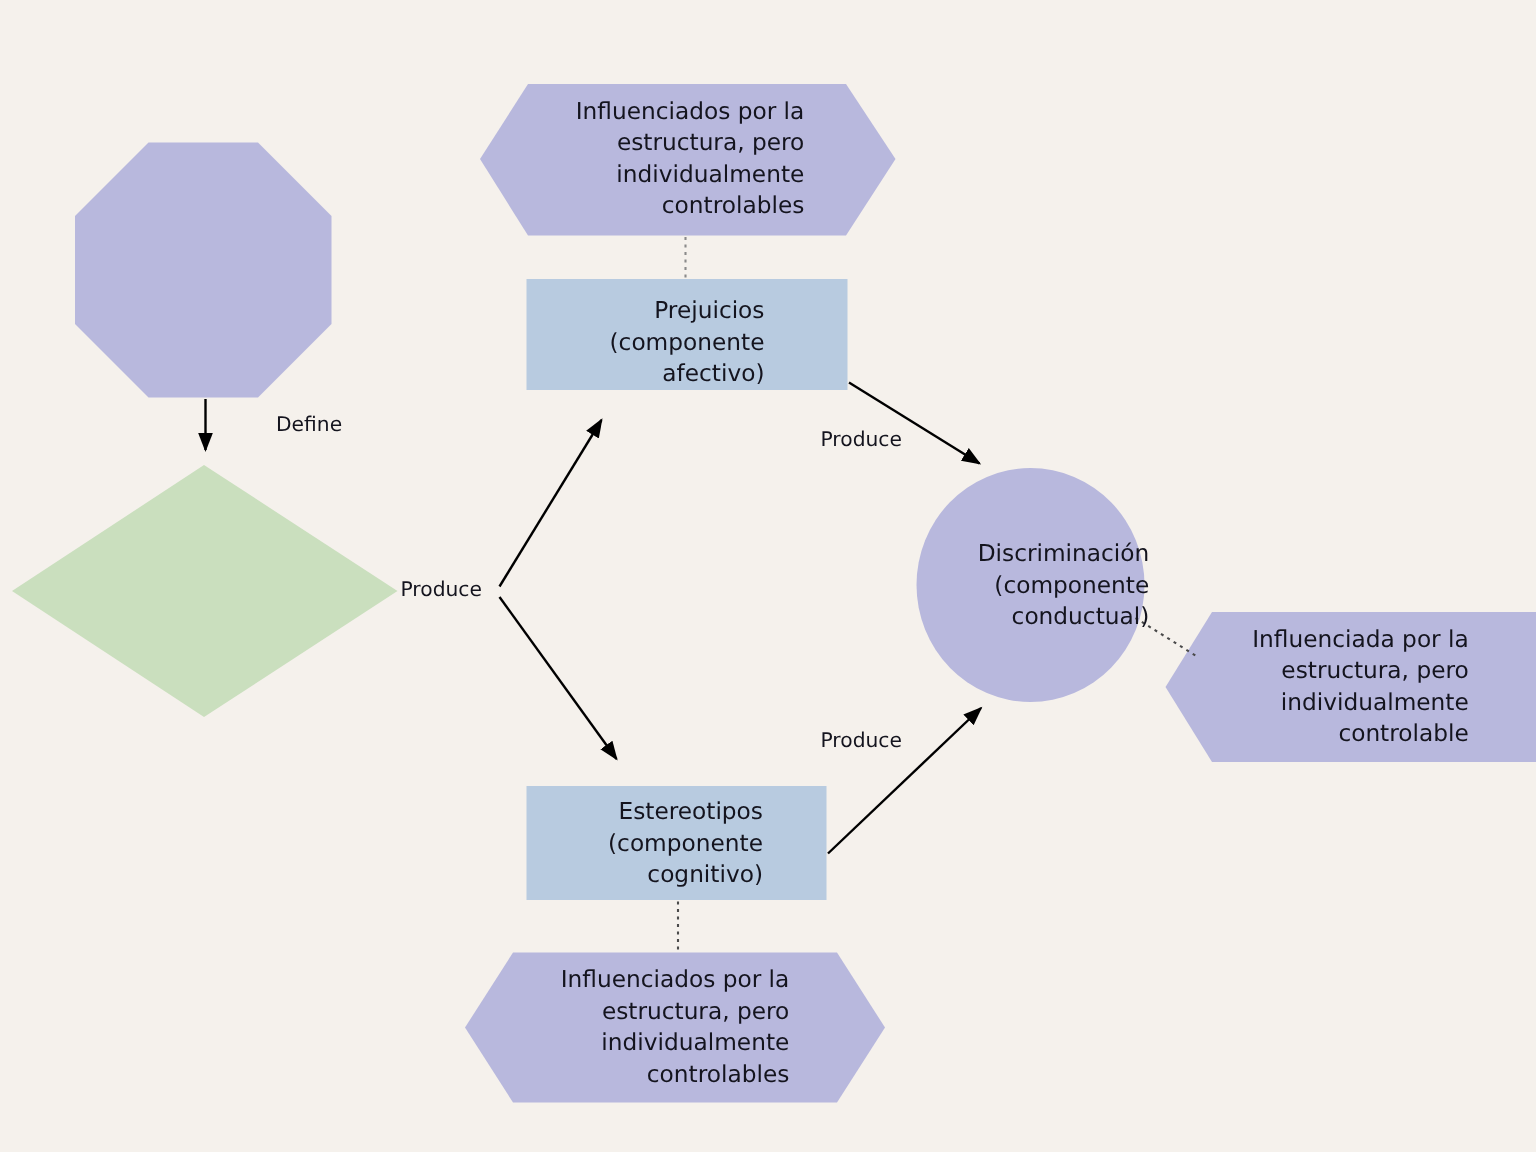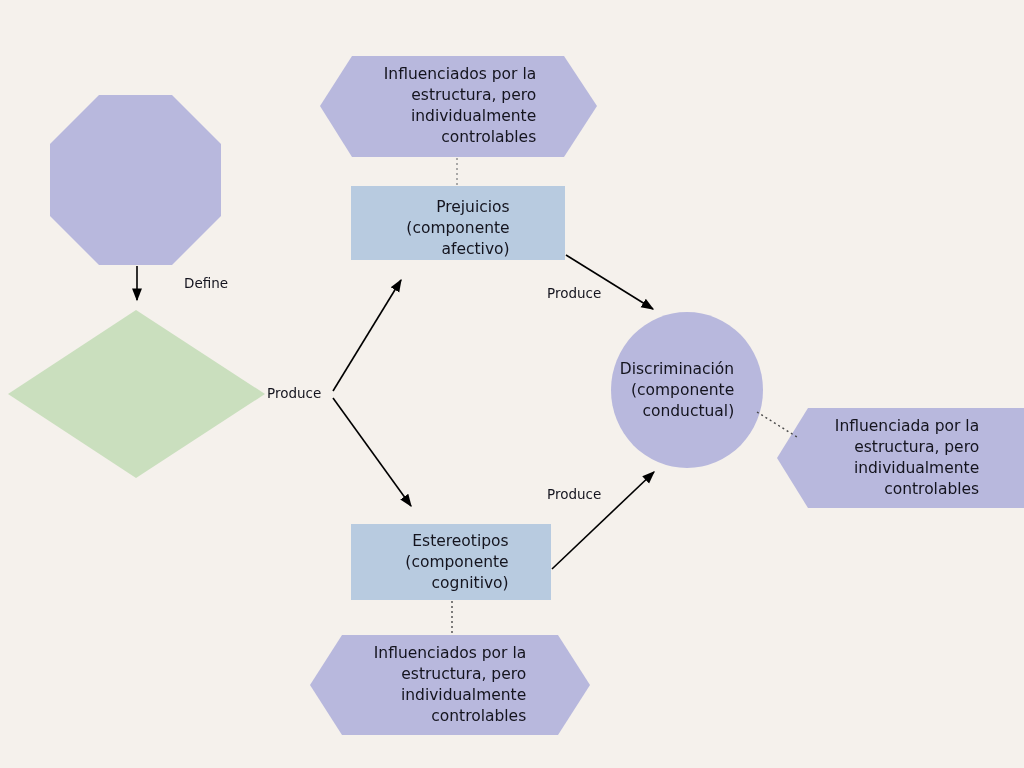--- a/index.html
+++ b/index.html
@@ -93,38 +93,38 @@
 
 
   <div class="node-label" style="left:351px; top:186px; width:214px; height:84px;">Prejuicios
 (componente
 afectivo)</div>
 
   <div class="node-label" style="left:351px; top:524px; width:212px; height:76px;">Estereotipos
 (componente
 cognitivo)</div>
 
-  <div class="node-label" style="left:601px; top:352px; width:152px; height:76px;">Discriminación
+  <div class="node-label" style="left:633px; top:352px; width:152px; height:76px;">Discriminación
 (componente
 conductual)</div>
 
   <div class="node-label" style="left:340px; top:62px; width:240px; height:88px;">Influenciados por la
 estructura, pero
 individualmente
 controlables</div>
 
   <div class="node-label" style="left:330px; top:641px; width:240px; height:88px;">Influenciados por la
 estructura, pero
 individualmente
 controlables</div>
 
   <div class="node-label" style="left:795px; top:414px; width:224px; height:88px;">Influenciada por la
 estructura, pero
 individualmente
-controlables</div>
+controlable</div>
 
   <div class="edge-label" style="left:160px; top:275px;margin-left:24px;">Define</div>
 
   <div class="edge-label" style="left:267px; top:385px;">Produce</div>
 
   <div class="edge-label" style="left:547px; top:285px;">Produce</div>
 
   <div class="edge-label" style="left:547px; top:486px;">Produce</div>
 
 </div>

